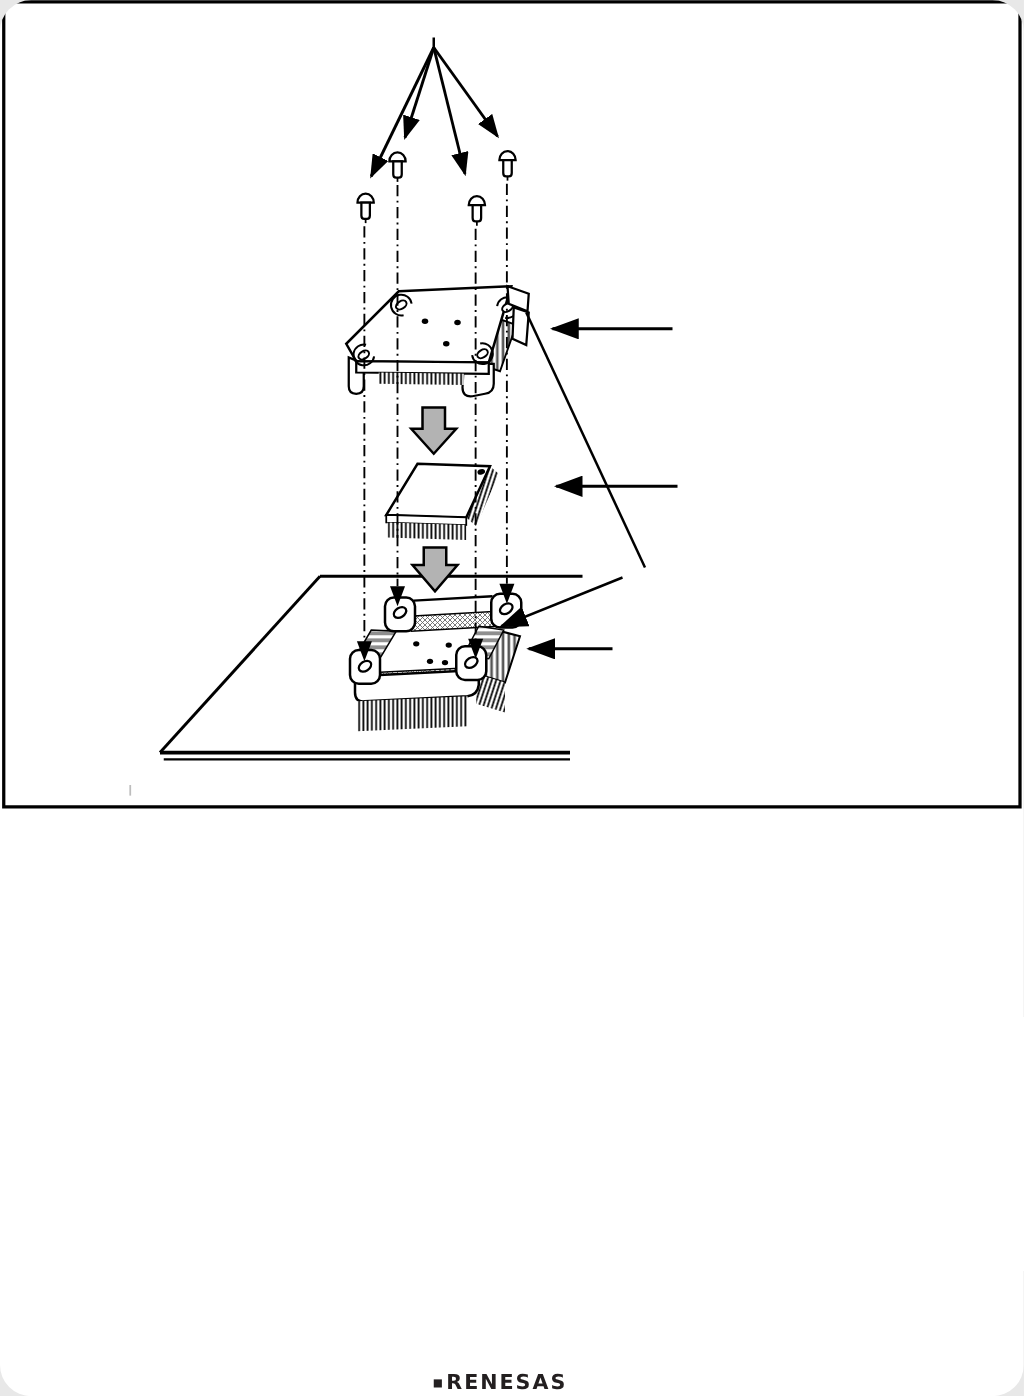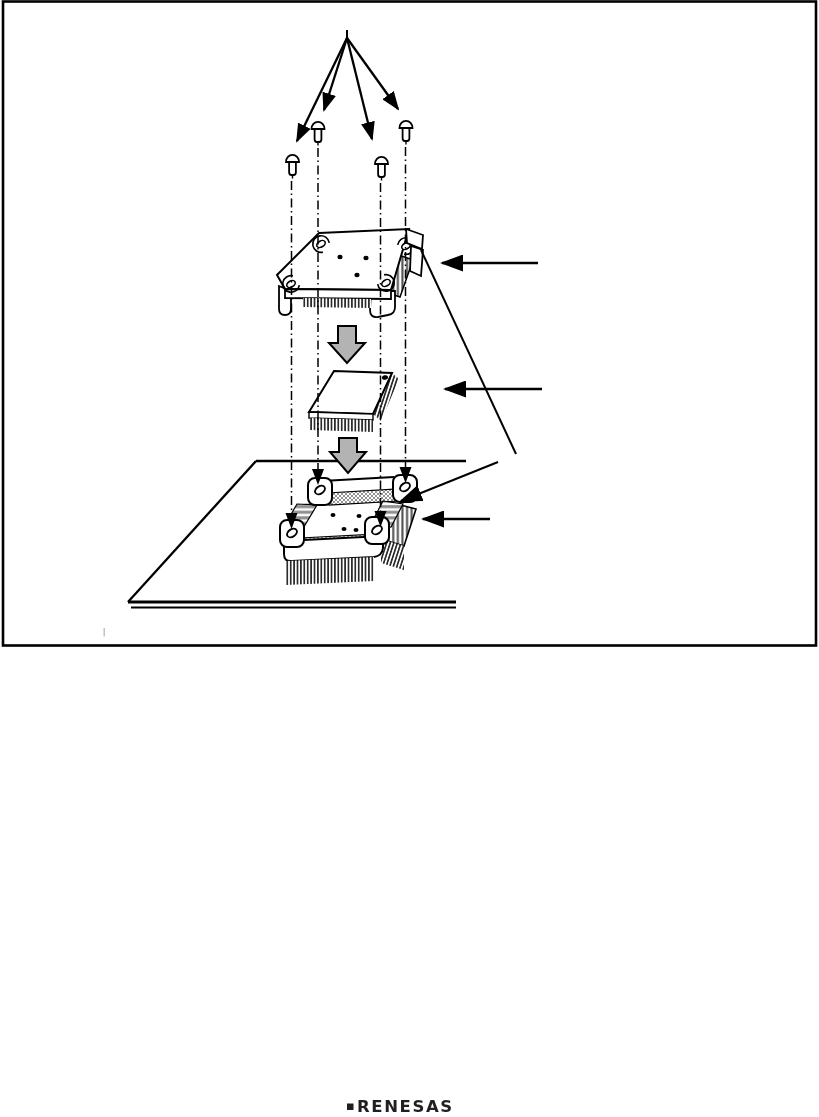--- a/index.html
+++ b/index.html
@@ -3,20 +3,21 @@
 <meta charset="utf-8">
 <style>
   html,body{margin:0;padding:0;background:#e8e8e8;}
   .page{
     position:relative;
     width:819px;height:1117px;
     background:#ffffff;
     margin:0 auto;
     font-family:"DejaVu Sans","Liberation Sans",sans-serif;
     overflow:hidden;
+    border-radius:25px;
   }
   svg{display:block;}
   .logo-text{
     font-family:"DejaVu Sans","Liberation Sans",sans-serif;
     font-weight:bold;
     font-size:16.5px;
     letter-spacing:1.6px;
   }
 </style>
 </head>

